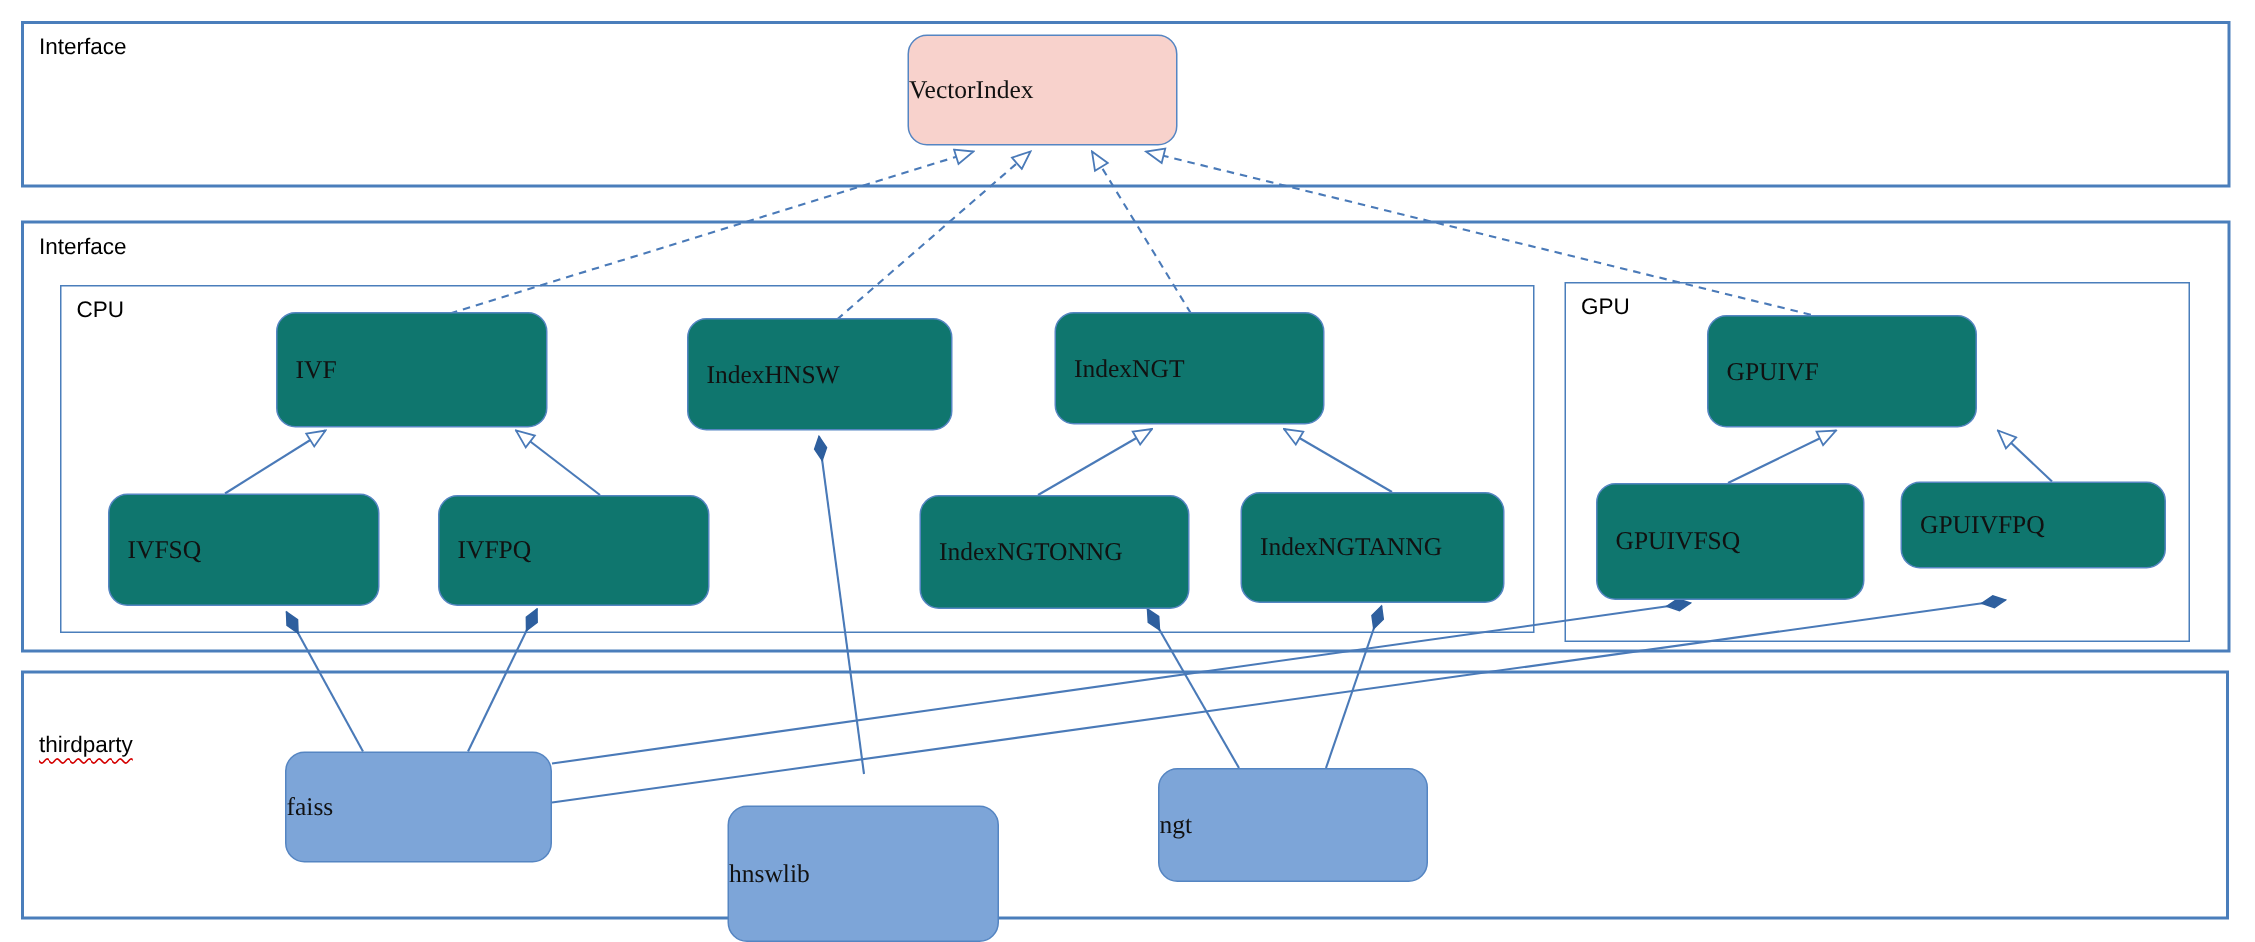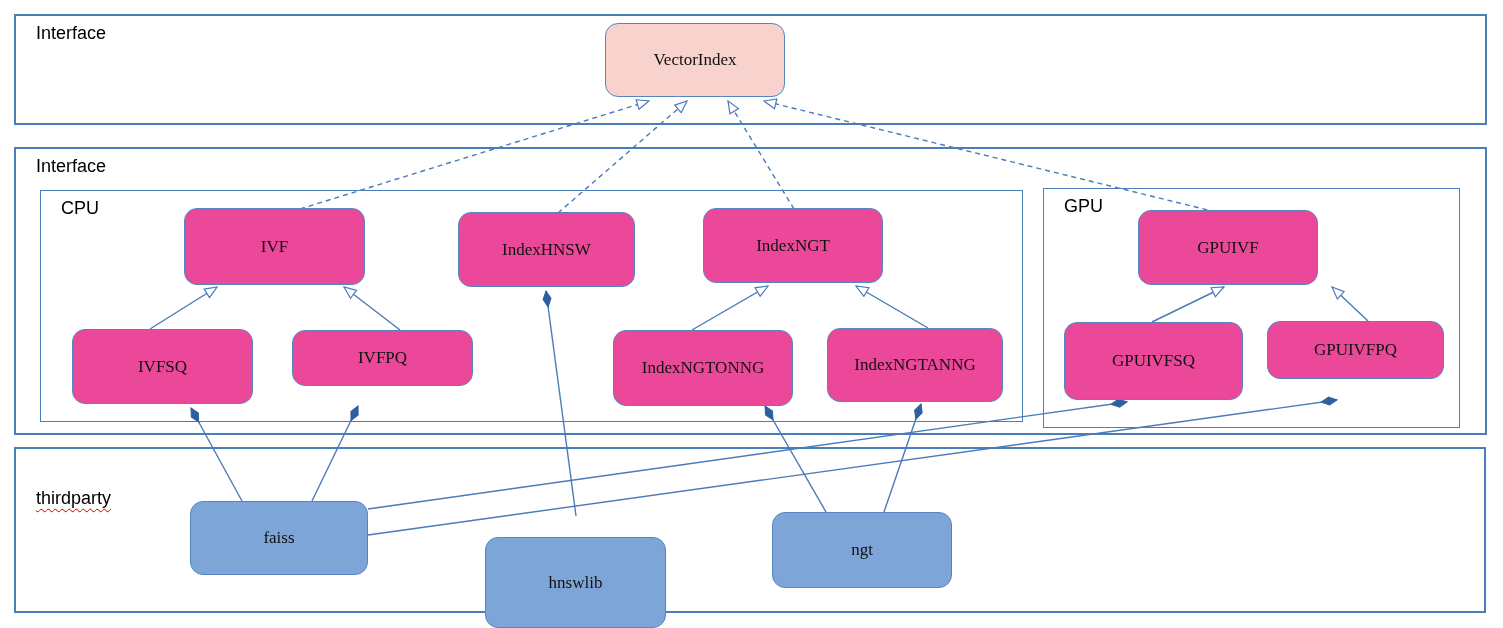--- a/index.html
+++ b/index.html
@@ -6,36 +6,36 @@
   body{
     width:1503px;height:628px;position:relative;background:#ffffff;
     font-family:"Liberation Sans", sans-serif;overflow:hidden;
   }
   .container{
     position:absolute;border:2px solid #4a7ebb;background:transparent;
     box-sizing:border-box;z-index:1;
   }
   .subcontainer{border-width:1.5px;}
   .container-label{
-    font-size:18px;color:#000;padding:7px 20px;display:inline-block;
+    font-size:15px;color:#000;padding:7px 10px;display:inline-block;
   }
   .squiggle{
     text-decoration:underline wavy #d40000 1px;
     text-underline-offset:4px;
     margin-top:32px;
   }
   .node{
     position:absolute;box-sizing:border-box;
     border:1.5px solid #5585c2;border-radius:13px;
-    display:flex;align-items:center;justify-content:center;
+    display:flex;align-items:center;
     font-family:"Liberation Serif", serif;font-size:17px;color:#111;
     z-index:3;
   }
   .node.pink{background:#f8d2cc;}
-  .node.green{background:#ec4899;}
+  .node.green{background:#0f766e;padding-left:12px;}
   .node.blue{background:#7da5d8;}
   svg.edges{
     position:absolute;left:0;top:0;width:1503px;height:628px;
     z-index:2;pointer-events:none;
   }
   svg.edges path.edge{stroke:#4a7ab8;stroke-width:1.4;fill:none;}
   svg.edges path.dashed{stroke-dasharray:5 4;}
 </style>
 </head>
 <body>
@@ -108,21 +108,21 @@
 </div>
 
 <div class="node green" style="left:1138px;top:210px;width:180px;height:75px">
   <span>GPUIVF</span>
 </div>
 
 <div class="node green" style="left:72px;top:329px;width:181px;height:75px">
   <span>IVFSQ</span>
 </div>
 
-<div class="node green" style="left:292px;top:330px;width:181px;height:56px">
+<div class="node green" style="left:292px;top:330px;width:181px;height:74px">
   <span>IVFPQ</span>
 </div>
 
 <div class="node green" style="left:613px;top:330px;width:180px;height:76px">
   <span>IndexNGTONNG</span>
 </div>
 
 <div class="node green" style="left:827px;top:328px;width:176px;height:74px">
   <span>IndexNGTANNG</span>
 </div>

